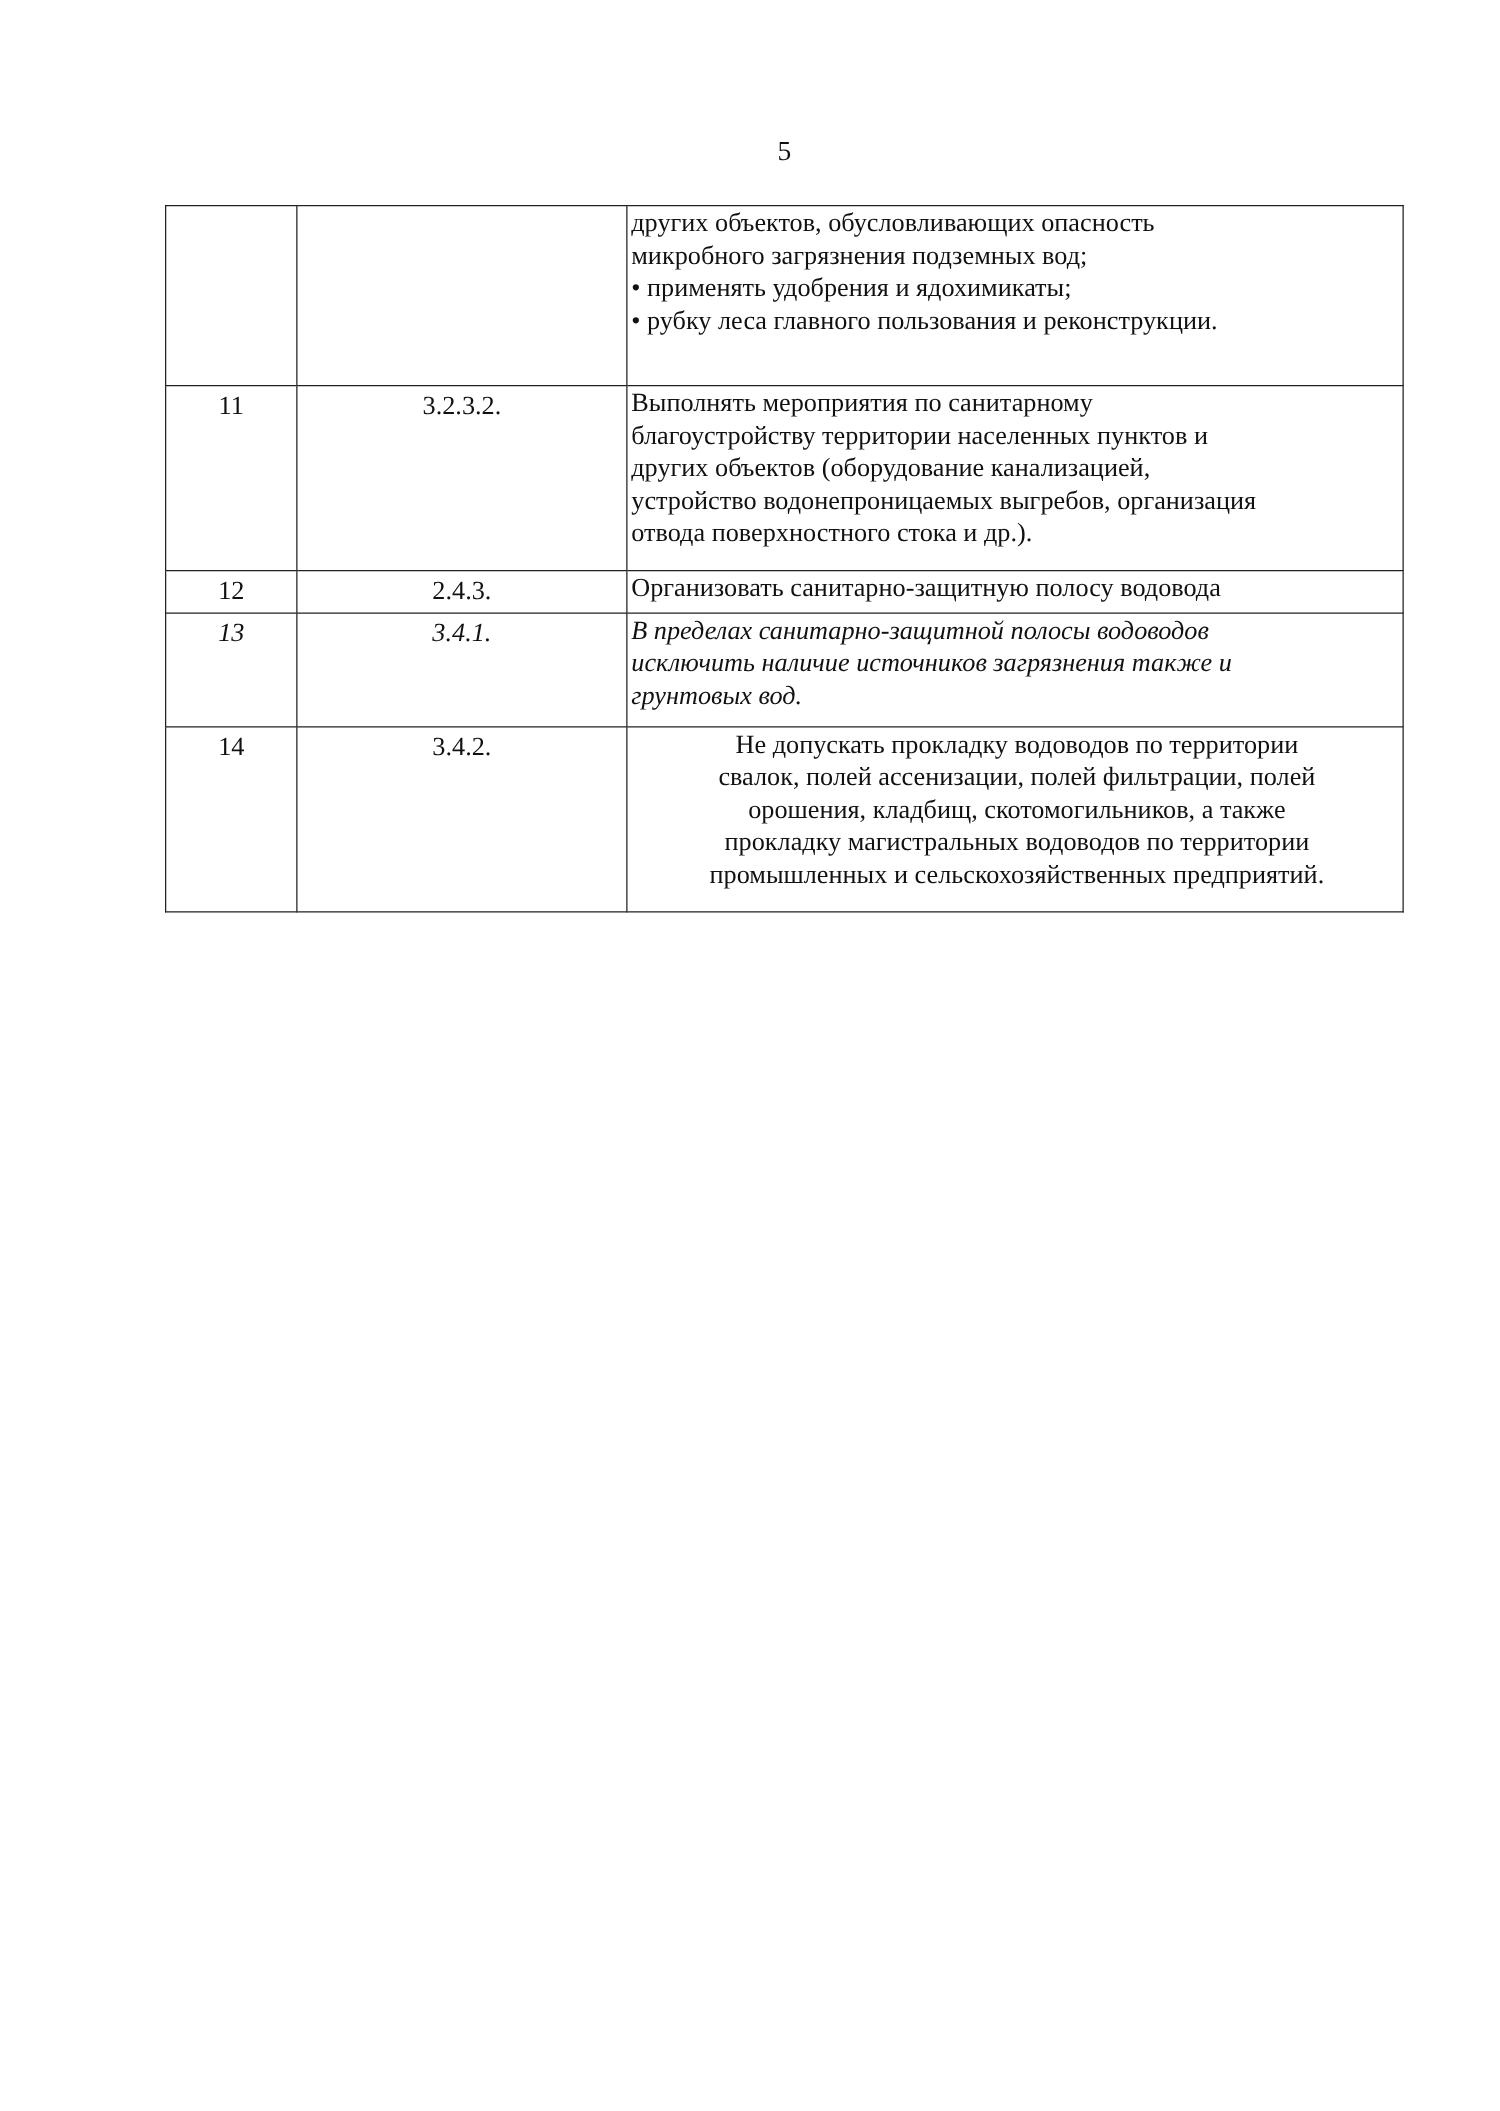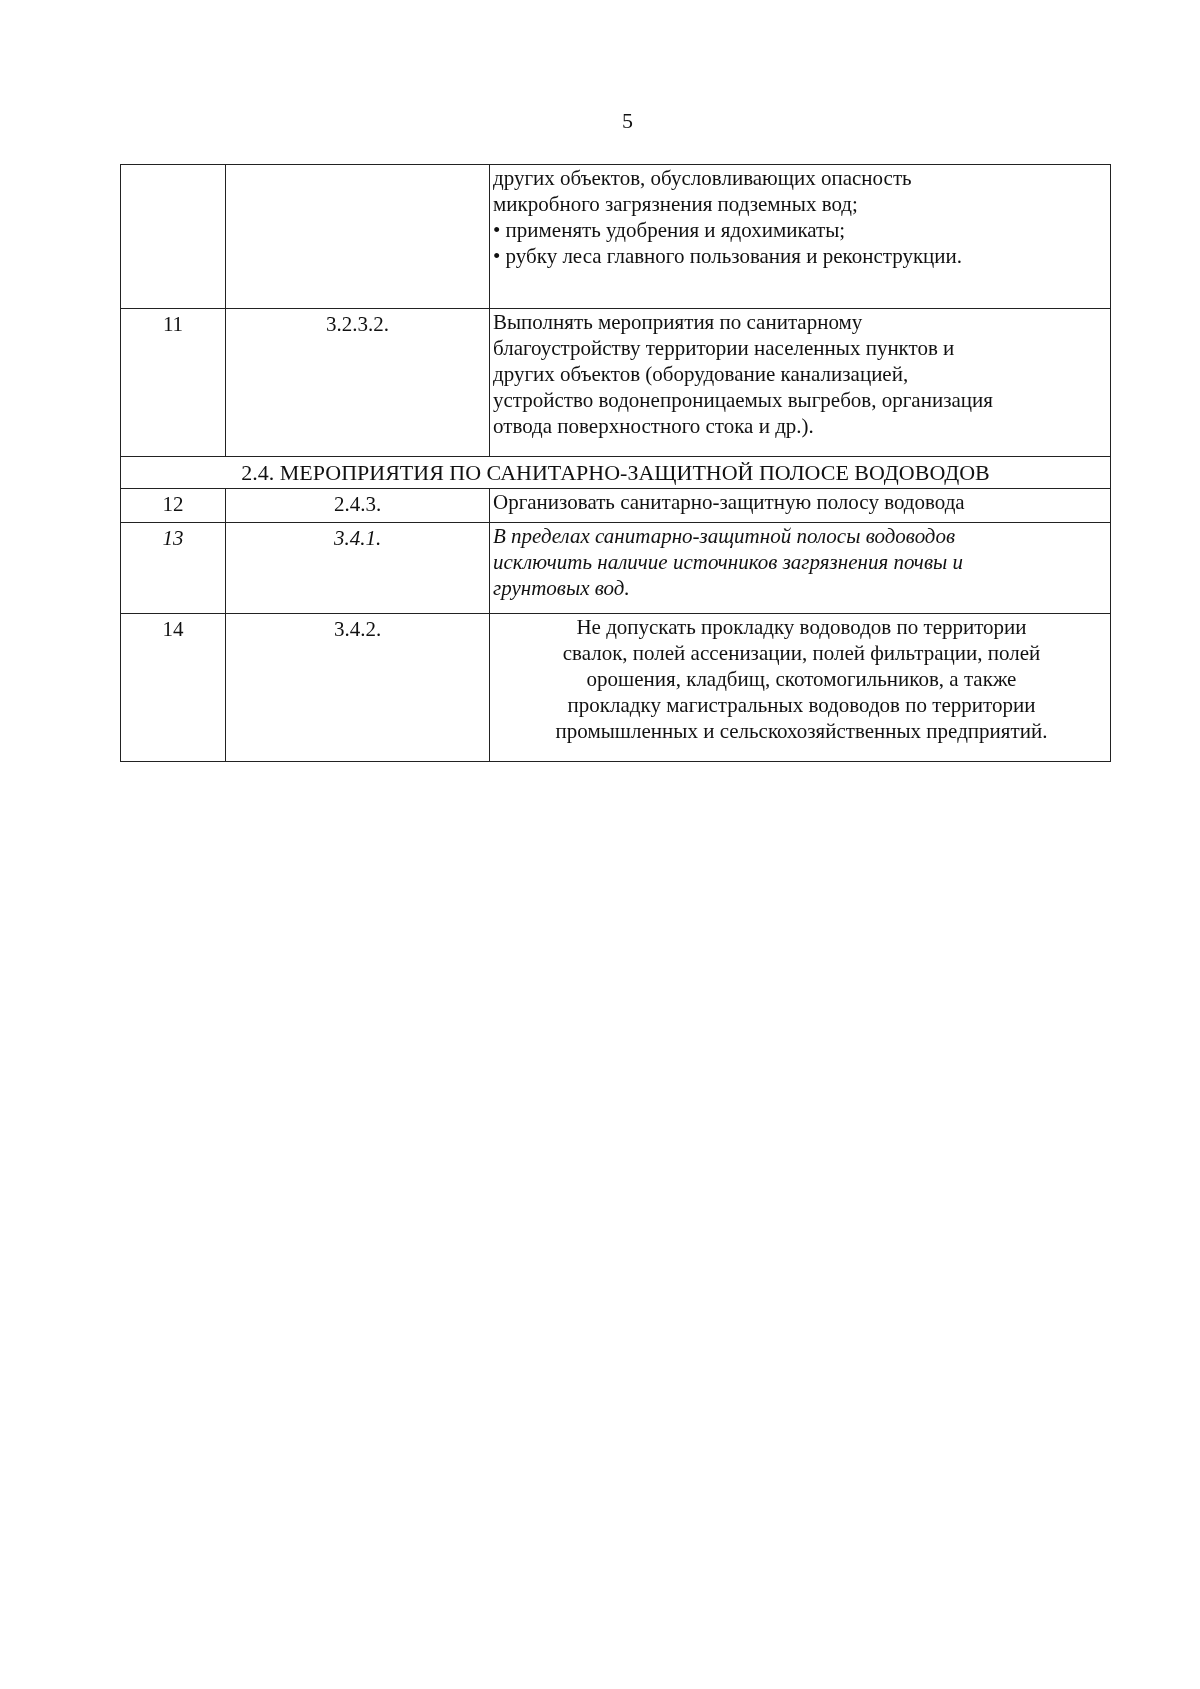--- a/index.html
+++ b/index.html
@@ -1,20 +1,20 @@
 <!DOCTYPE html>
 <html><head>
   <meta charset="utf-8">
   <style>
     html, body { margin: 0; padding: 0; background: #ffffff; }
     body { width: 1200px; height: 1689px; position: relative; overflow: hidden;
            font-family: "Liberation Serif", "DejaVu Serif", serif; color: #111; }
     .page-number { position: absolute; top: 108px; left: 0; width: 1255px; text-align: center;
                    font-size: 22px; }
-    table.doc-table { position: absolute; top: 164px; left: 120px; width: 991px;
+    table.doc-table { position: absolute; top: 164px; left: 132px; width: 991px;
                       border-collapse: collapse; table-layout: fixed; font-size: 21px; line-height: 26px; }
     table.doc-table td { border: 1.4px solid #222; vertical-align: top; padding: 0 0 0 3px; }
     td.c-num { width: 104px; text-align: center; padding: 2px 0 0 0 !important; }
     td.c-ref { width: 263px; text-align: center; padding: 2px 0 0 0 !important; }
     td.c-text { padding: 3px 4px 0 4px; }
     tr.row-cont td { height: 141px; }
     tr.row-11 td { height: 145px; }
     tr.row-section td { height: 31px; text-align: center; font-size: 22px; line-height: 31px; padding: 0 !important; }
     tr.row-12 td { height: 31px; }
     tr.row-13 td { height: 88px; font-style: italic; }
@@ -42,36 +42,33 @@
       <td class="c-num">11</td>
       <td class="c-ref">3.2.3.2.</td>
       <td class="c-text">
         <span class="line">Выполнять мероприятия по санитарному</span>
         <span class="line">благоустройству территории населенных пунктов и</span>
         <span class="line">других объектов (оборудование канализацией,</span>
         <span class="line">устройство водонепроницаемых выгребов, организация</span>
         <span class="line">отвода поверхностного стока и др.).</span>
       </td>
     </tr>
-    <tr class="row-section">
-      <td colspan="3">2.4. МЕРОПРИЯТИЯ ПО САНИТАРНО-ЗАЩИТНОЙ ПОЛОСЕ ВОДОВОДОВ</td>
-    </tr>
     <tr class="row-12">
       <td class="c-num">12</td>
       <td class="c-ref">2.4.3.</td>
       <td class="c-text">
         <span class="line">Организовать санитарно-защитную полосу водовода</span>
       </td>
     </tr>
     <tr class="row-13">
       <td class="c-num">13</td>
       <td class="c-ref">3.4.1.</td>
       <td class="c-text">
         <span class="line">В пределах санитарно-защитной полосы водоводов</span>
-        <span class="line">исключить наличие источников загрязнения почвы и</span>
+        <span class="line">исключить наличие источников загрязнения также и</span>
         <span class="line">грунтовых вод.</span>
       </td>
     </tr>
     <tr class="row-14">
       <td class="c-num">14</td>
       <td class="c-ref">3.4.2.</td>
       <td class="c-text">
         <span class="line">Не допускать прокладку водоводов по территории</span>
         <span class="line">свалок, полей ассенизации, полей фильтрации, полей</span>
         <span class="line">орошения, кладбищ, скотомогильников, а также</span>

